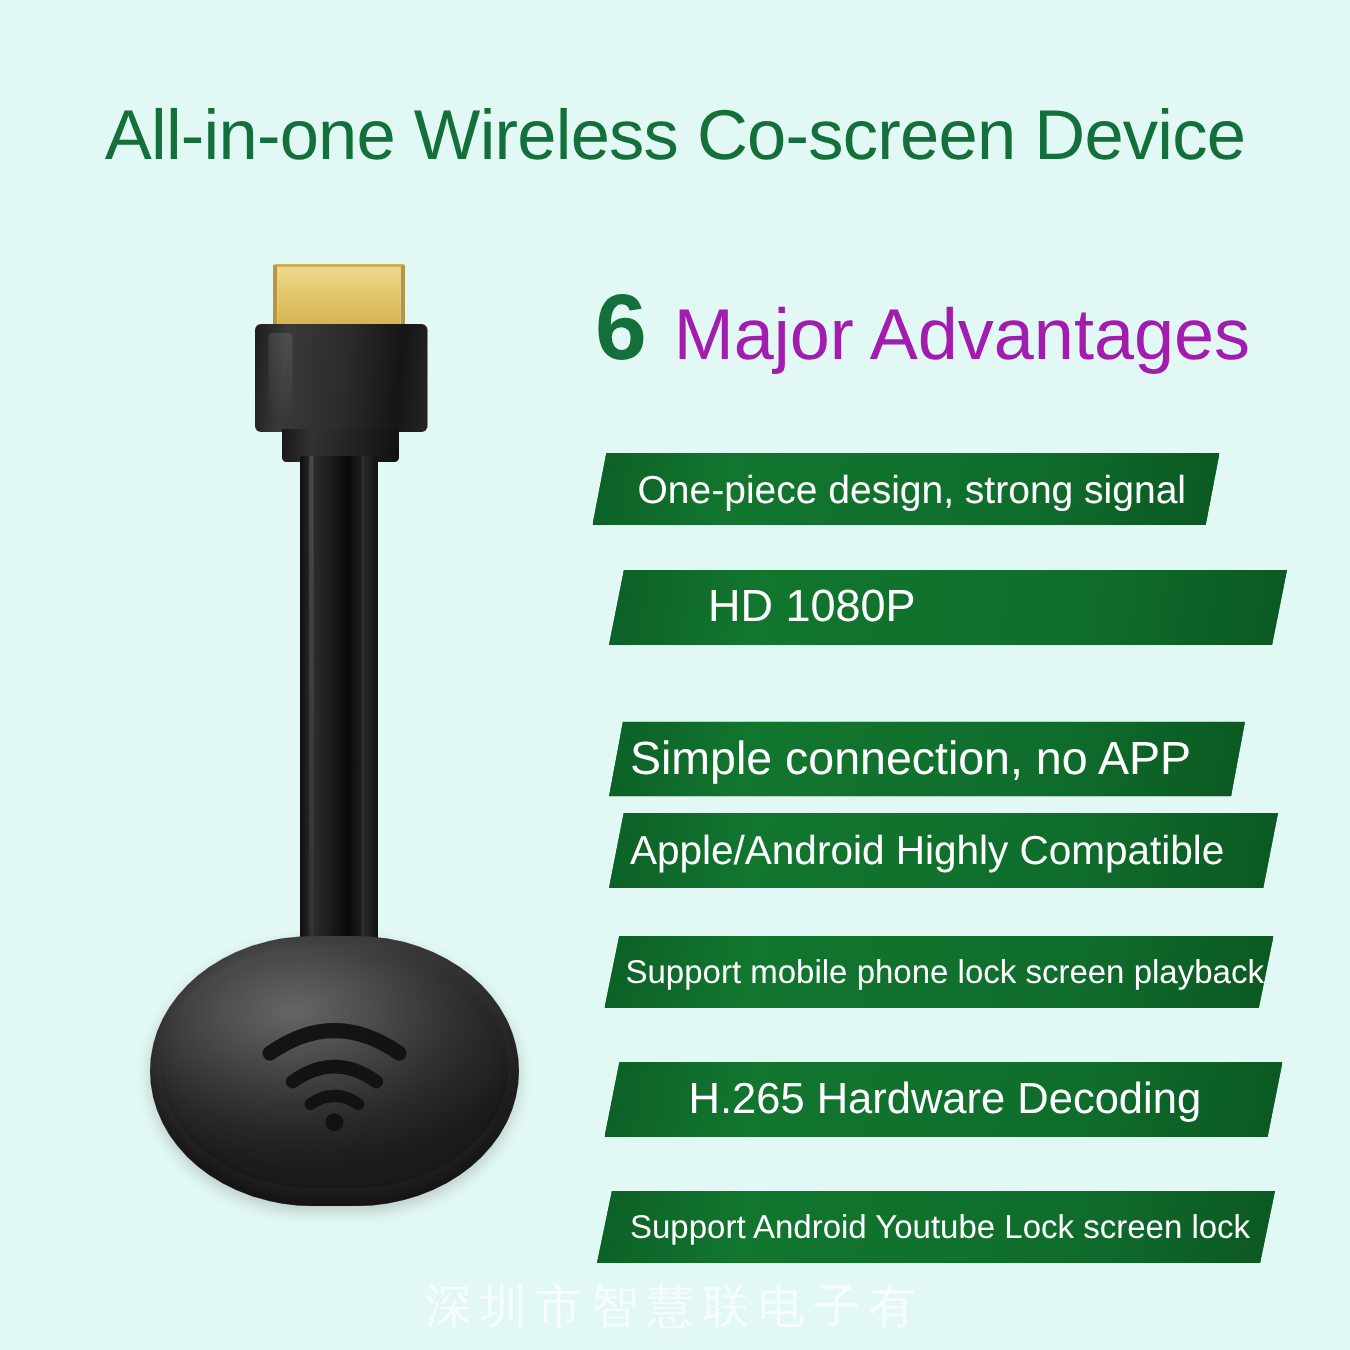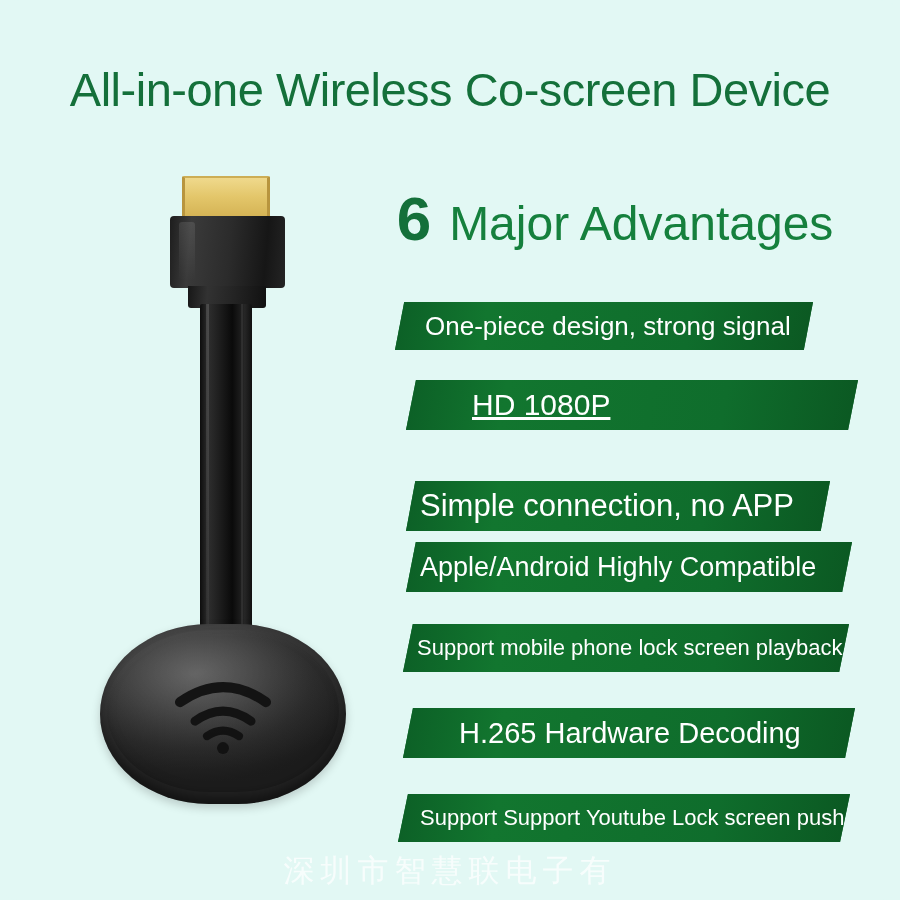--- a/index.html
+++ b/index.html
@@ -54,21 +54,21 @@
     font-size: 62px;
     font-weight: 700;
     line-height: 1;
     color: #14703a;
   }
   .subhead .subhead-text {
     font-size: 48px;
     font-weight: 400;
     line-height: 1;
     margin-left: 18px;
-    color: #15803d;
+    color: #a21caf;
   }
 
   
   .banner {
     position: absolute;
     background: #0f6f2c;
     background-image: linear-gradient(100deg, #0c5f26 0%, #12762f 22%, #0f6d2c 70%, #0b5822 100%);
     color: #ffffff;
     display: flex;
     align-items: center;
@@ -252,39 +252,39 @@
         <circle cx="53" cy="70" r="6" fill="#111111" opacity="0.95"></circle>
       </svg>
     </div>
 
   </div>
 
   <div class="banner" style="left:395px; top:302px; width:418px; height:48px; font-size:26px; padding-left:30px;justify-content:flex-end;">
     <span class="banner-text">One-piece design, strong signal</span>
   </div>
 
-  <div class="banner" style="left:406px; top:380px; width:452px; height:50px; font-size:30px; padding-left:66px;text-decoration:underline;">
+  <div class="banner" style="left:406px; top:380px; width:452px; height:50px; font-size:30px; padding-left:66px;">
     <span class="banner-text">HD 1080P</span>
   </div>
 
   <div class="banner" style="left:406px; top:481px; width:424px; height:50px; font-size:31px; padding-left:14px;">
     <span class="banner-text">Simple connection, no APP</span>
   </div>
 
   <div class="banner" style="left:403px; top:624px; width:446px; height:48px; font-size:22px; padding-left:14px;">
     <span class="banner-text">Support mobile phone lock screen playback</span>
   </div>
 
   <div class="banner" style="left:406px; top:542px; width:446px; height:50px; font-size:27px; padding-left:14px;">
     <span class="banner-text">Apple/Android Highly Compatible</span>
   </div>
 
   <div class="banner" style="left:403px; top:708px; width:452px; height:50px; font-size:29px; padding-left:56px;">
     <span class="banner-text">H.265 Hardware Decoding</span>
   </div>
 
   <div class="banner" style="left:398px; top:794px; width:452px; height:48px; font-size:22px; padding-left:22px;">
-    <span class="banner-text">Support Support Youtube Lock screen push</span>
+    <span class="banner-text">Support Android Youtube Lock screen lock</span>
   </div>
 
   <div class="watermark">深圳市智慧联电子有</div>
 
 </div>
 
 </body></html>

